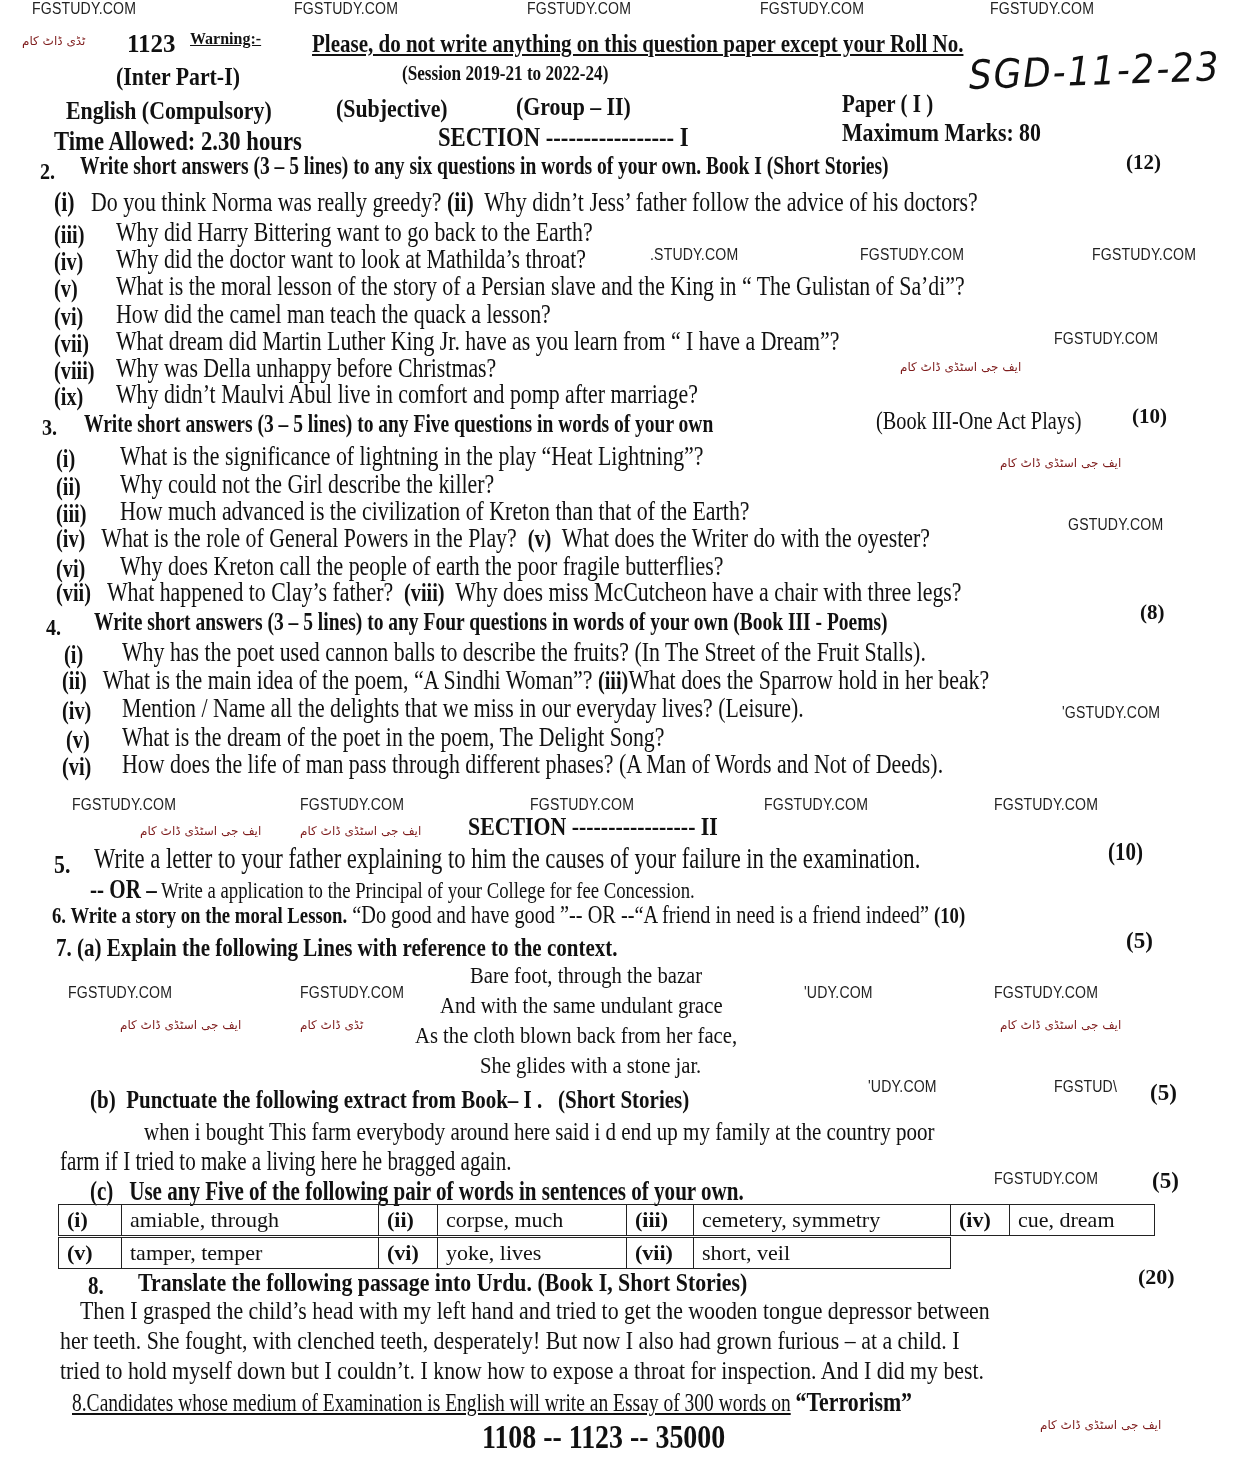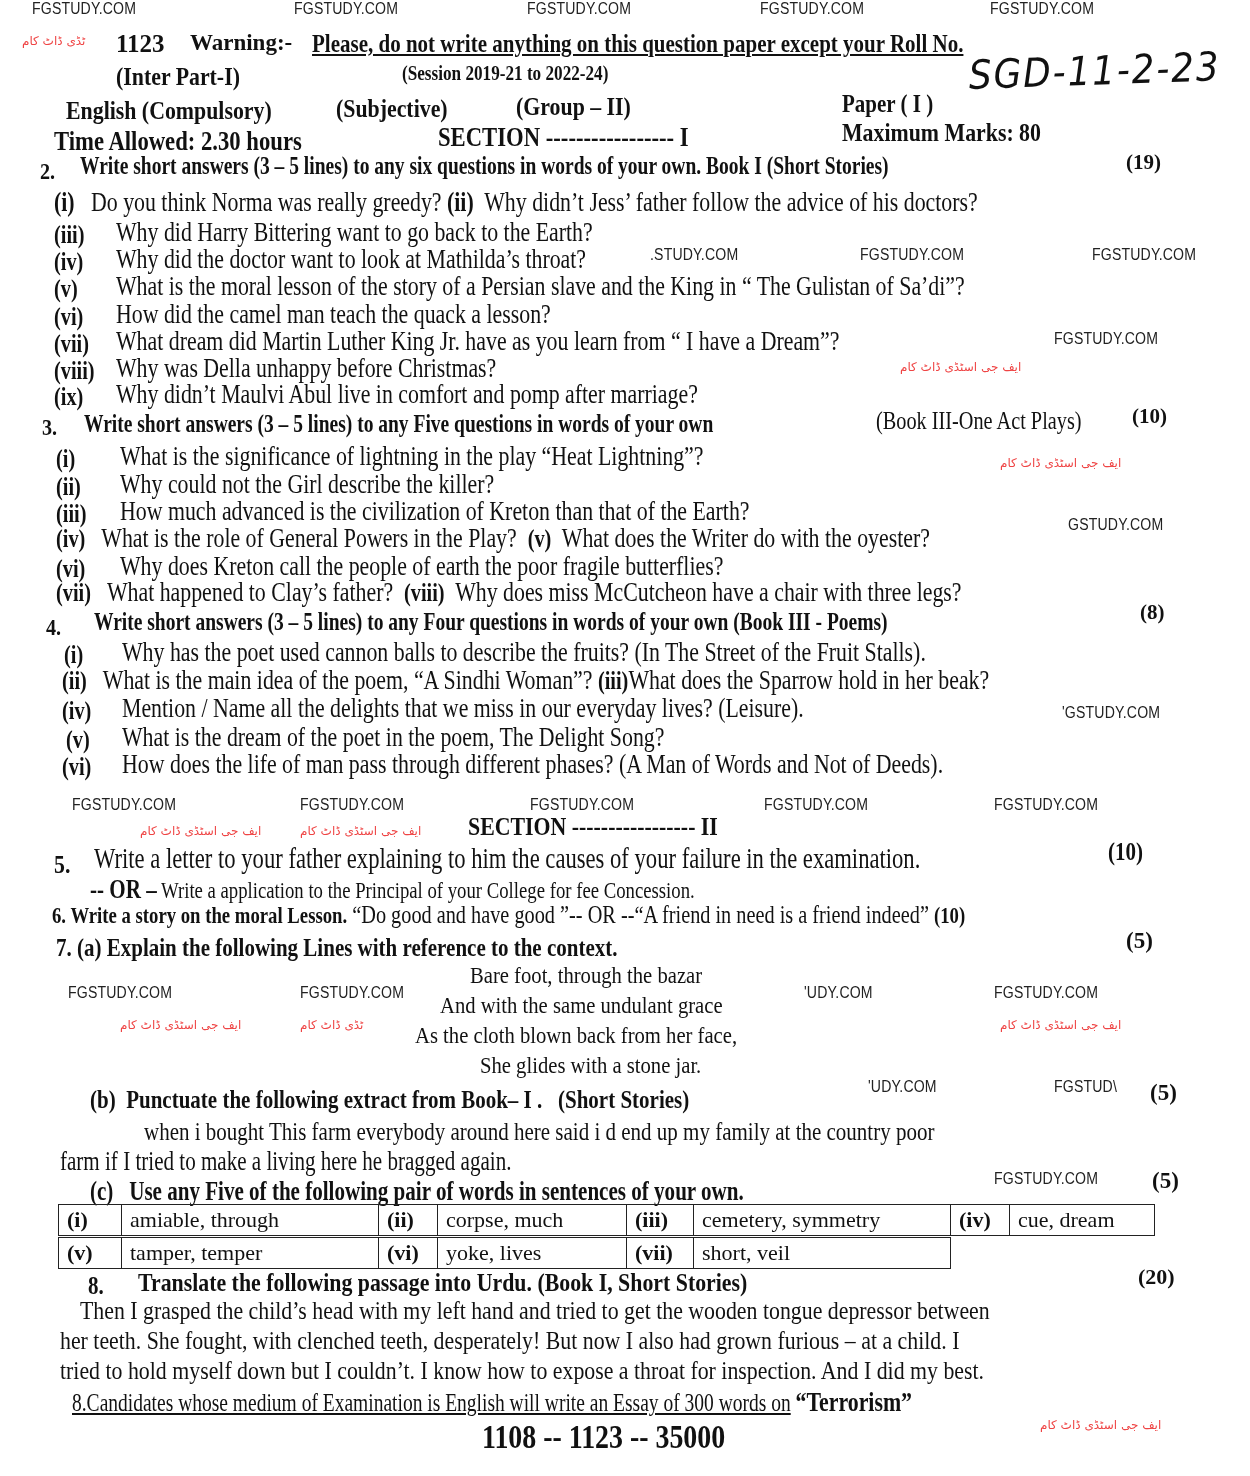--- a/index.html
+++ b/index.html
@@ -1,19 +1,19 @@
 <!DOCTYPE html>
 <html><head>
 <meta charset="utf-8">
 <style>
   html, body { margin: 0; padding: 0; background: #ffffff; }
   body { width: 1250px; height: 1476px; position: relative; overflow: hidden; color: #111; font-family: "Liberation Serif", serif; }
   .abs { position: absolute; white-space: nowrap; }
   .wm { font-family: "Liberation Sans", sans-serif; font-size: 16px; color: #222; letter-spacing: 0.2px; transform: scaleX(0.88); transform-origin: left top; }
-  .ur { font-family: "DejaVu Sans", sans-serif; font-size: 12px; color: #ef4444; direction: rtl; }
+  .ur { font-family: "DejaVu Sans", sans-serif; font-size: 12px; color: #7f1d1d; direction: rtl; }
   .b { font-weight: bold; }
   .cond { transform: scaleX(0.78); transform-origin: left top; }
   .cond2 { transform: scaleX(0.84); transform-origin: left top; }
   .q { font-size: 23px; }
   .num { font-size: 22px; font-weight: bold; display: inline-block; }
   .u { text-decoration: underline; }
   .hand { font-family: "DejaVu Sans", sans-serif; font-style: italic; font-size: 40px; font-weight: normal; letter-spacing: 2px; transform: rotate(-2deg) scaleX(0.9); transform-origin: left top; }
   table.pairs { position: absolute; border-collapse: collapse; font-family: "Liberation Serif", serif; font-size: 22px; }
   table.pairs td { border: 1.5px solid #222; padding: 0 8px; height: 30px; }
   table.pairs td.lbl { font-weight: bold; }
@@ -23,41 +23,41 @@
 </head>
 <body>
 
 <div class="abs wm" style="left:32px;top:0px;">FGSTUDY.COM</div>
 <div class="abs wm" style="left:294px;top:0px;">FGSTUDY.COM</div>
 <div class="abs wm" style="left:527px;top:0px;">FGSTUDY.COM</div>
 <div class="abs wm" style="left:760px;top:0px;">FGSTUDY.COM</div>
 <div class="abs wm" style="left:990px;top:0px;">FGSTUDY.COM</div>
 
 <div class="abs ur" style="left:22px;top:34px;">ٹڈی ڈاٹ کام</div>
-<div class="abs b" style="left:116px;top:30px;font-size:25px;">1123</div>
-<div class="abs b" style="left:190px;top:30px;font-size:23px;">Warning:-</div>
+<div class="abs b" style="left:127px;top:30px;font-size:25px;">1123</div>
+<div class="abs b" style="left:190px;top:30px;font-size:16px;text-decoration:underline;">Warning:-</div>
 <div class="abs b u cond2" style="left:312px;top:30px;font-size:25px;">Please, do not write anything on this question paper except your Roll No.</div>
 
 <div class="abs b cond2" style="left:116px;top:62px;font-size:26px;">(Inter Part-I)</div>
 <div class="abs b cond" style="left:402px;top:60px;font-size:22px;">(Session  2019-21 to 2022-24)</div>
 <div class="abs hand" style="left:968px;top:52px;">SGD-11-2-23</div>
 
 <div class="abs b cond2" style="left:66px;top:96px;font-size:26px;">English (Compulsory)</div>
 <div class="abs b cond2" style="left:336px;top:94px;font-size:26px;">(Subjective)</div>
 <div class="abs b cond2" style="left:516px;top:92px;font-size:26px;">(Group – II)</div>
 <div class="abs b cond2" style="left:842px;top:90px;font-size:25px;">Paper ( I )</div>
 
 <div class="abs b cond2" style="left:54px;top:126px;font-size:27px;">Time Allowed:   2.30 hours</div>
 <div class="abs b cond2" style="left:438px;top:122px;font-size:27px;">SECTION ----------------- I</div>
 <div class="abs b cond2" style="left:842px;top:118px;font-size:26px;">Maximum Marks:  80</div>
 
 <div class="abs" style="left:40px;top:152px;">
   <span class="abs num cond2" style="left:0;top:6px;font-size:24px;">2.</span>
   <span class="abs b cond" style="left:40px;top:0px;font-size:25px;">Write short answers (3 – 5 lines) to any six questions in words of your own. Book I (Short Stories)</span>
-  <span class="abs b" style="left:1086px;top:-2px;font-size:21px;">(19)</span>
+  <span class="abs b" style="left:1086px;top:-2px;font-size:21px;">(12)</span>
 </div>
 
 <div class="abs q cond" style="left:54px;top:186px;font-size:28px;">
   <span class="b">(i)</span>&nbsp;&nbsp;
   <span>Do you think Norma was really greedy?</span>
   <span class="b">(ii)</span>&nbsp;
   <span>Why didn’t Jess’ father follow the advice of his doctors?</span>
 </div>
 
 <div class="abs" style="left:54px;top:216px;">

